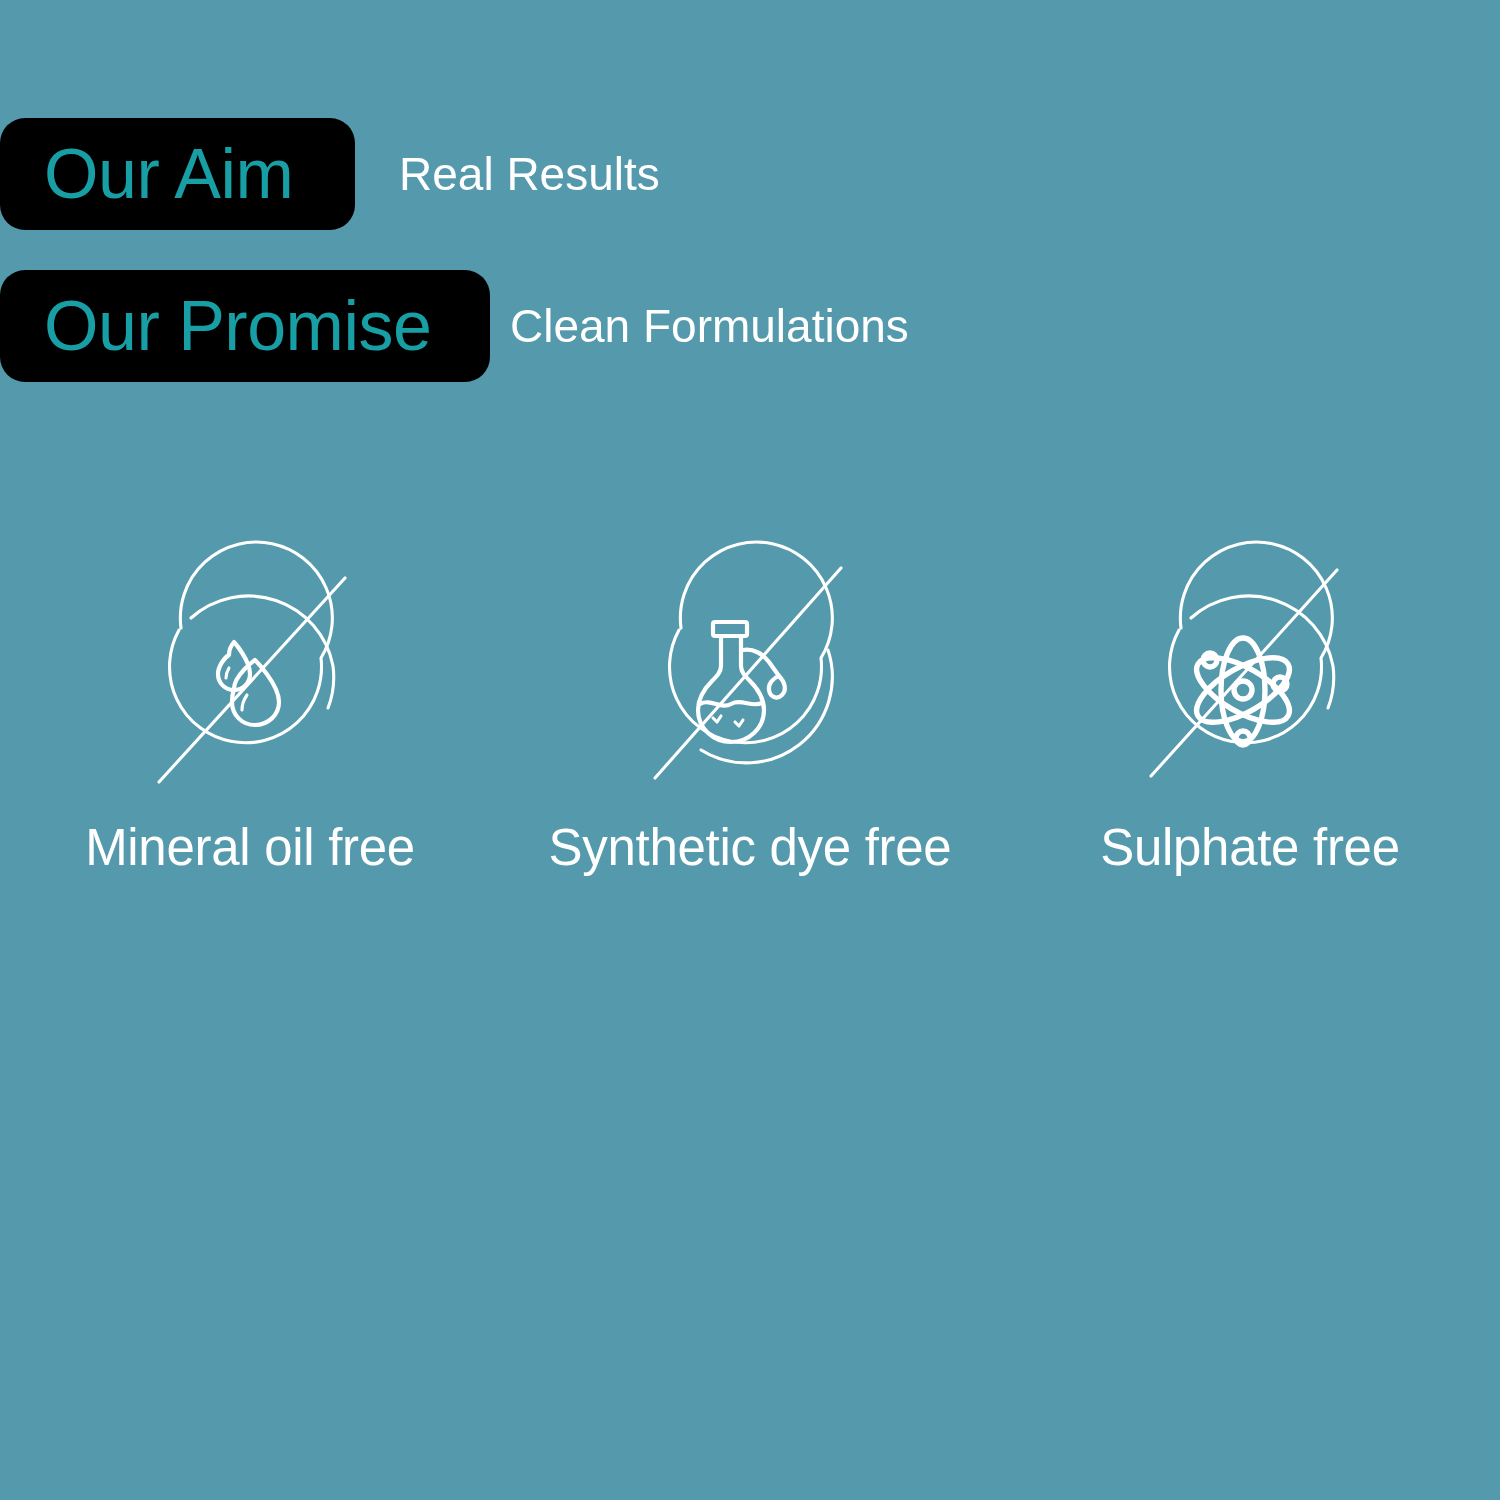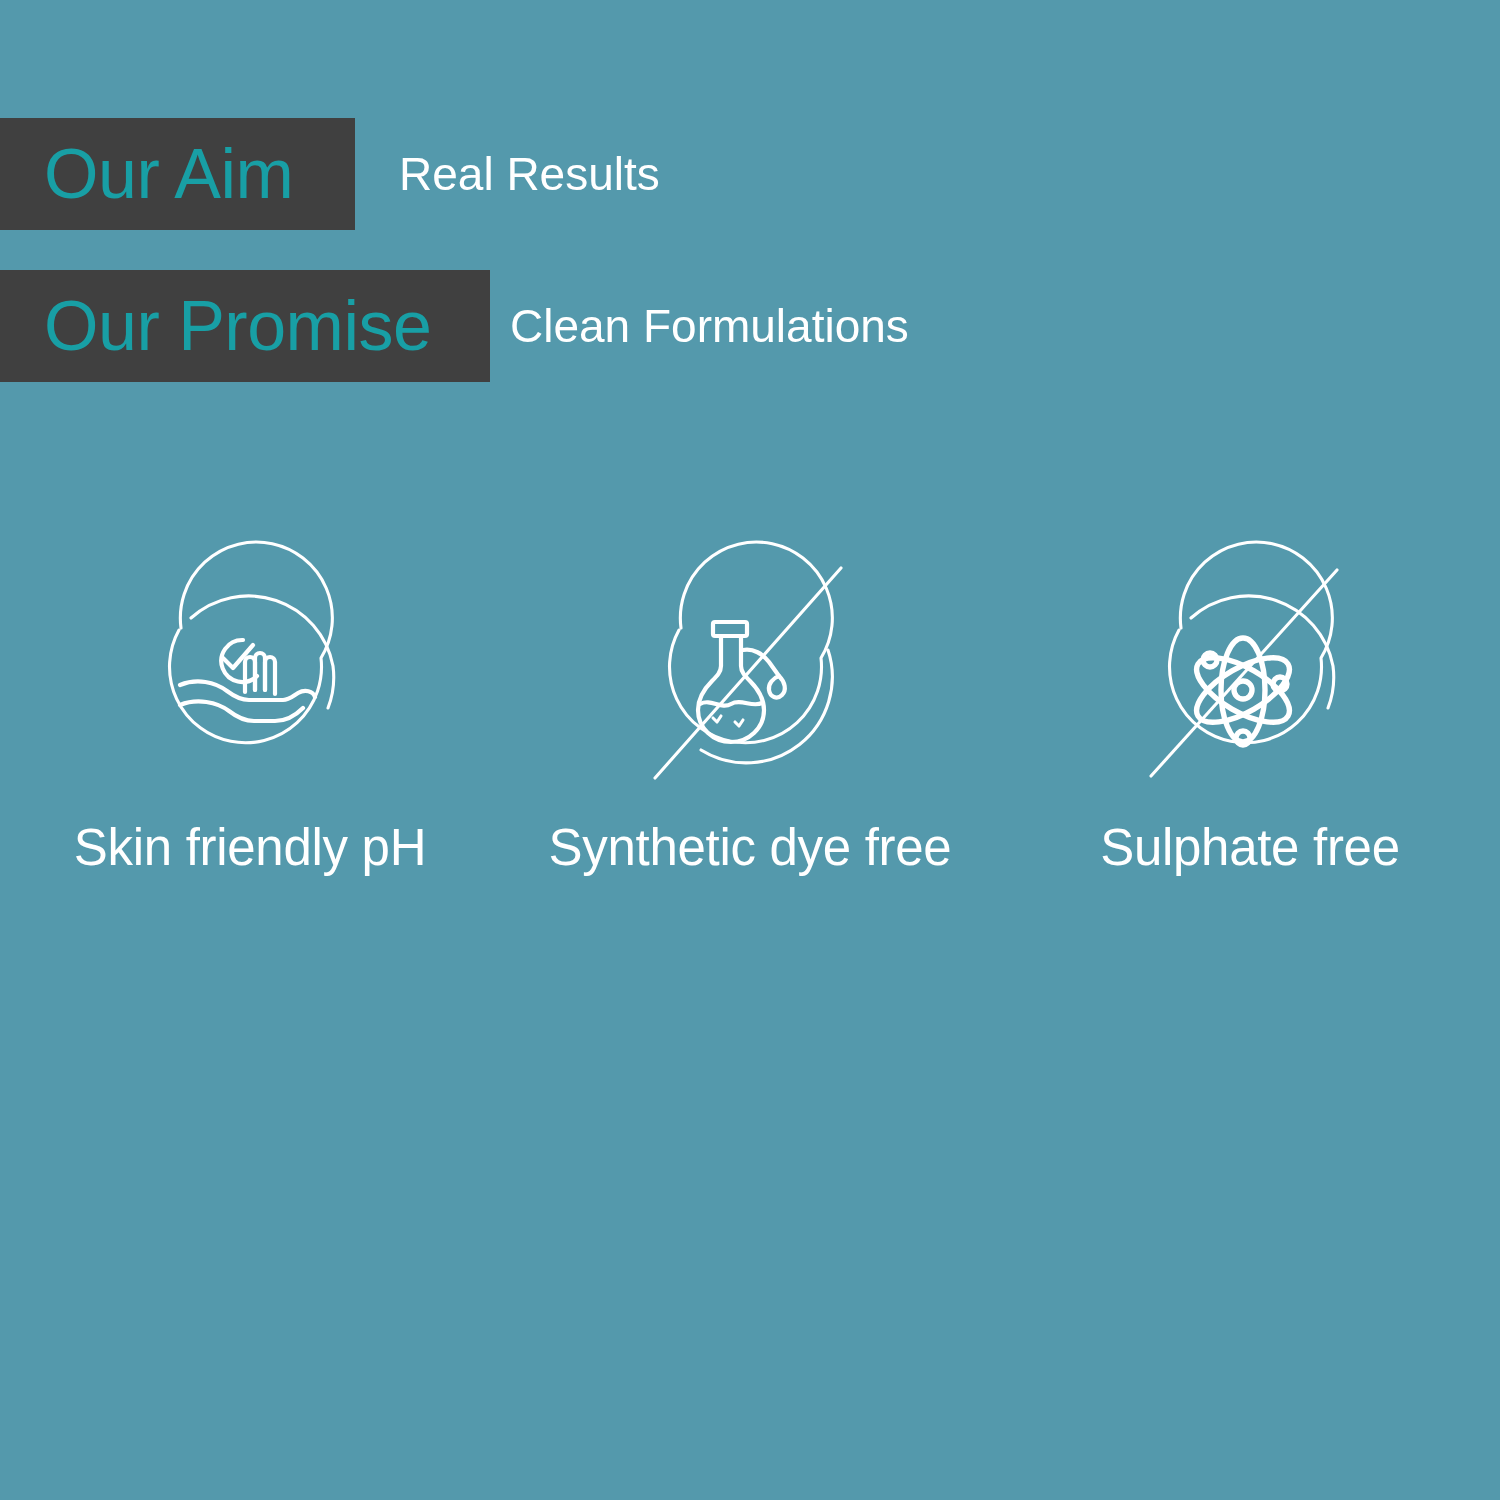--- a/index.html
+++ b/index.html
@@ -24,24 +24,25 @@
   .header-block {
     position: absolute;
     left: 0;
     display: flex;
     align-items: stretch;
   }
   #header-row-aim { top: 118px; }
   #header-row-promise { top: 270px; text-align: center; }
 
   .tag-box {
-    background: #404040;
+    background: #000000;
     display: flex;
     align-items: center;
     box-sizing: border-box;
+    border-radius: 25px;
   }
   #tag-box-aim {
     width: 355px;
     height: 112px;
     padding-left: 44px;
   }
   #tag-box-promise {
     width: 490px;
     height: 112px;
     padding-left: 44px;
@@ -144,40 +145,38 @@
 
   <div class="header-block" id="header-row-promise">
     <div class="tag-box" id="tag-box-promise">
       <span class="tag-label">Our Promise</span>
     </div>
     <span class="tag-value" id="tag-value-promise">Clean Formulations</span>
   </div>
 
   <div class="feature-grid">
 
-
-    <div class="feature-cell col-2">
+    <div class="feature-cell col-1">
       <div class="icon-wrap">
         <svg viewBox="0 0 230 250" aria-hidden="true">
+
           <path class="stroke" d="M 44 80 A 76 76 0 1 0 186 108 A 76 76 0 1 0 46 78"></path>
           <path class="stroke" d="M 56 68 A 86 86 0 0 1 198 116 A 86 86 0 0 1 193 158"></path>
 
-          <path class="stroke-med" d="M 108 90 A 21 21 0 1 0 122 126"></path>
-          <path class="stroke-med" d="M 88 108 L 98 118 L 118 95"></path>
-
-          <path class="stroke-med" d="M 110 142 L 110 112 A 5 5 0 0 1 120 112 L 120 140"></path>
-          <path class="stroke-med" d="M 120 140 L 120 108 A 5 5 0 0 1 130 108 L 130 140"></path>
-          <path class="stroke-med" d="M 130 140 L 130 112 A 5 5 0 0 1 140 112 L 140 144"></path>
-
-          <path class="stroke-med" d="M 45 135 C 62 128 80 132 92 141 C 100 147 106 150 114 150 L 148 150 C 154 150 158 146 163 143 C 170 139 178 141 180 147"></path>
-          <path class="stroke-med" d="M 45 155 C 62 148 82 152 94 161 C 103 168 110 171 119 171 L 140 171 C 150 171 160 166 168 158"></path>
+          <path class="stroke-med" d="M 94 105 C 94 98 99 92 99 92 C 99 92 115 110 115 124 C 115 133 108 140 99 140 C 90 140 83 133 83 124 C 83 116 90 107 94 105 Z"></path>
+          <path class="stroke-med" d="M 99 139 C 99 125 120 110 120 110 C 120 110 144 134 144 152 C 144 165 133 175 120 175 C 107 175 97 165 97 152 C 97 147 98 142 99 139 Z"></path>
+          <path class="stroke" d="M 107 160 C 107 152 112 145 112 145"></path>
+          <path class="stroke" d="M 91 128 C 91 123 94 118 94 118"></path>
+
+          <line class="stroke" x1="24" y1="232" x2="210" y2="28"></line>
         </svg>
       </div>
-      <div class="feature-label">Skin friendly pH</div>
-    </div>
+      <div class="feature-label">Mineral oil free</div>
+    </div>
+
 
 
     <div class="feature-cell col-1">
       <div class="icon-wrap">
         <svg viewBox="0 0 230 250" aria-hidden="true">
           <path class="stroke" d="M 44 80 A 76 76 0 1 0 186 108 A 76 76 0 1 0 46 78"></path>
           <path class="stroke" d="M 193 100 A 86 86 0 0 1 66 200"></path>
 
           <rect class="stroke-med" x="78" y="72" width="34" height="14" rx="2"></rect>
           <path class="stroke-med" d="M 86 86 L 86 116 C 86 122 82 126 77 131 C 69 139 63 149 63 160 C 63 178 78 192 96 192 C 114 192 129 178 129 160 C 129 149 123 139 115 131 C 110 126 106 122 106 116 L 106 86"></path>

